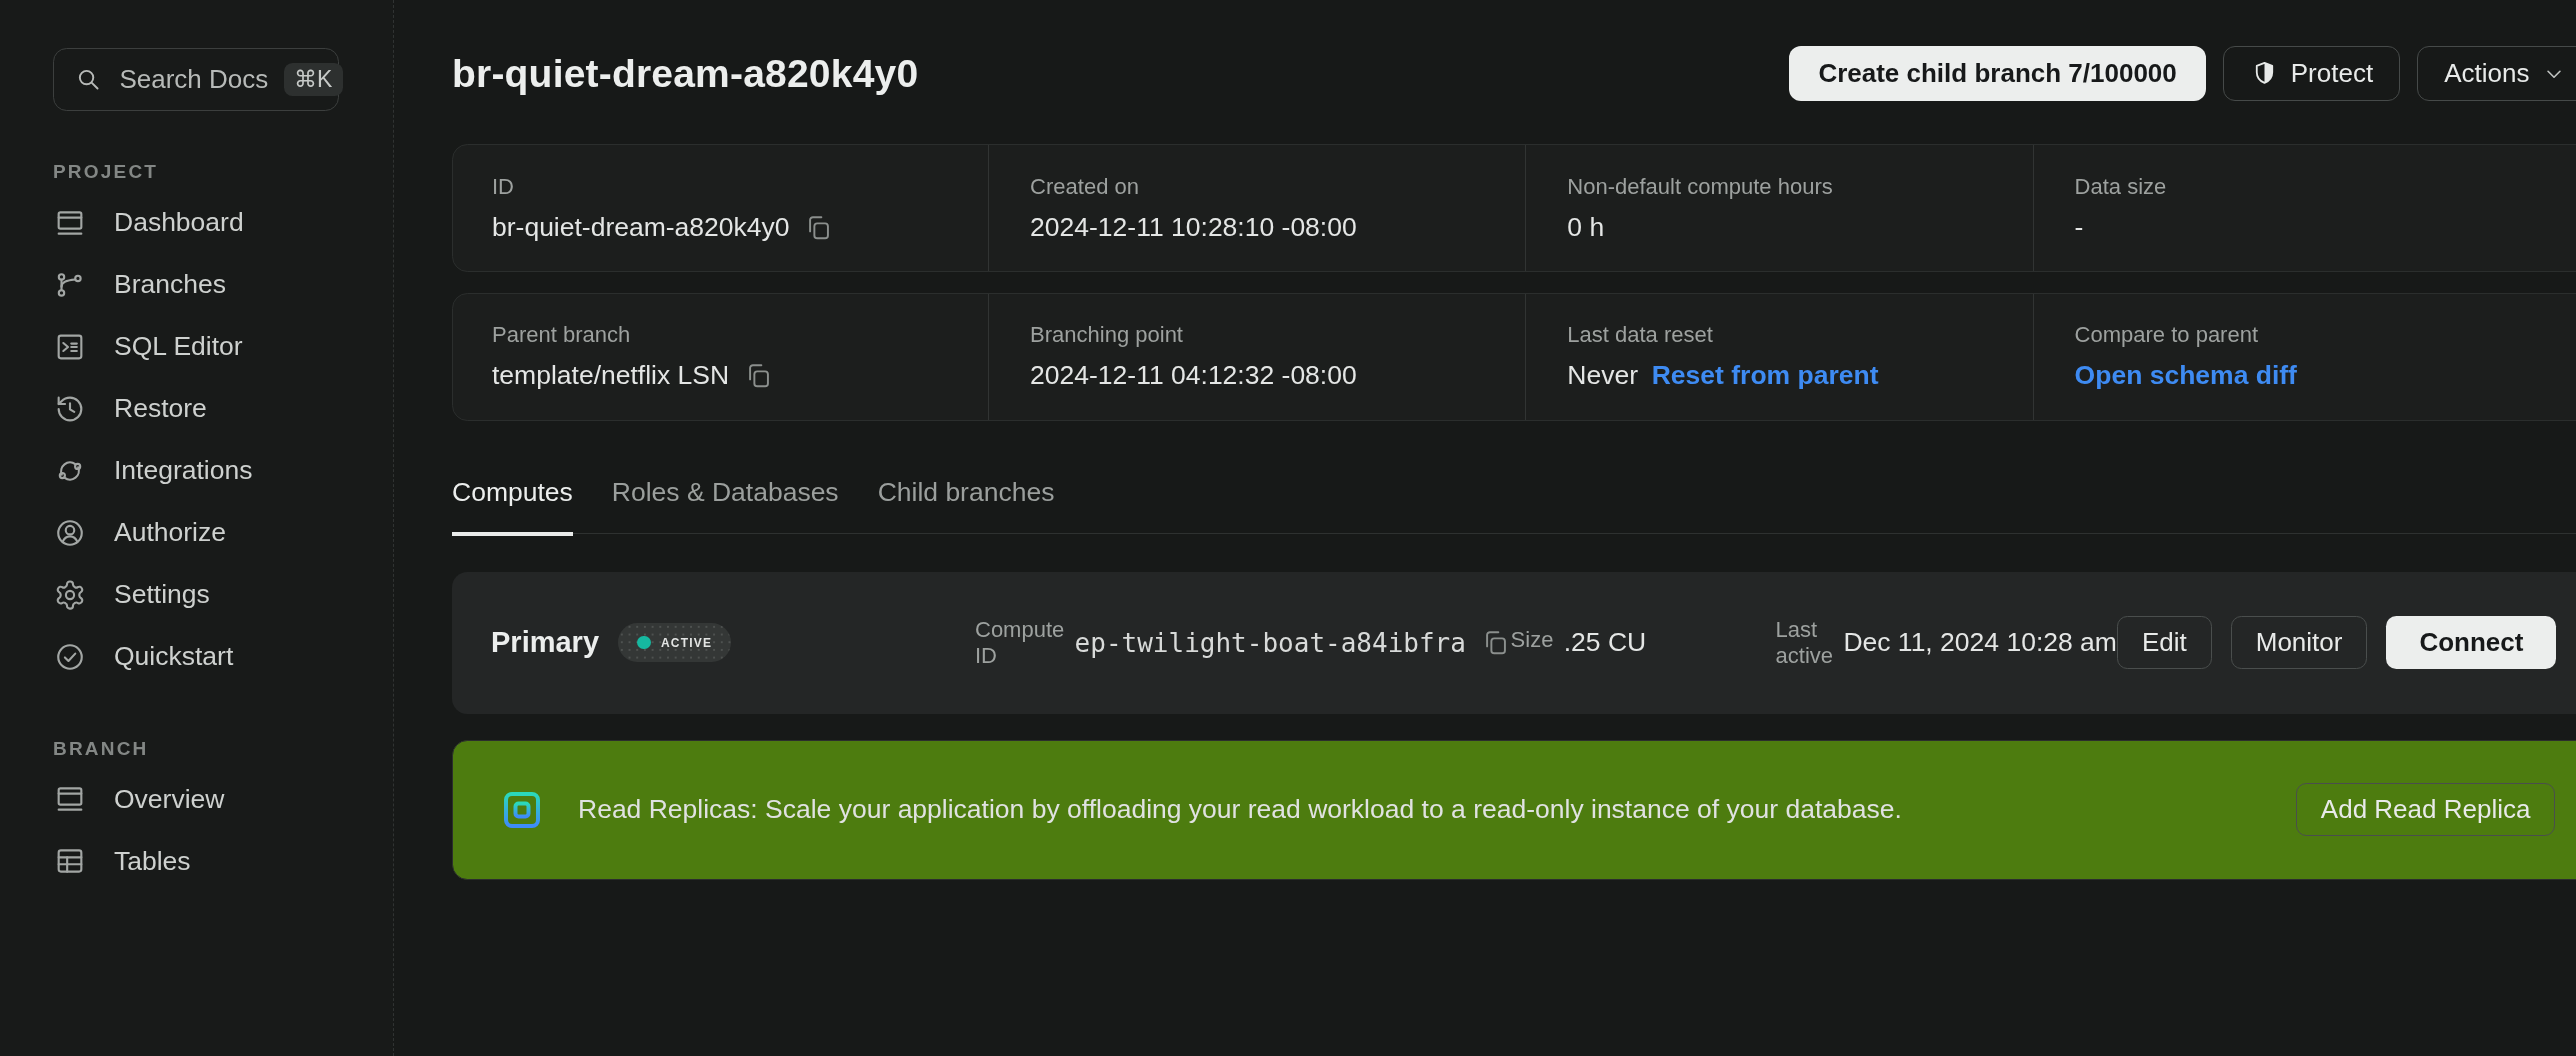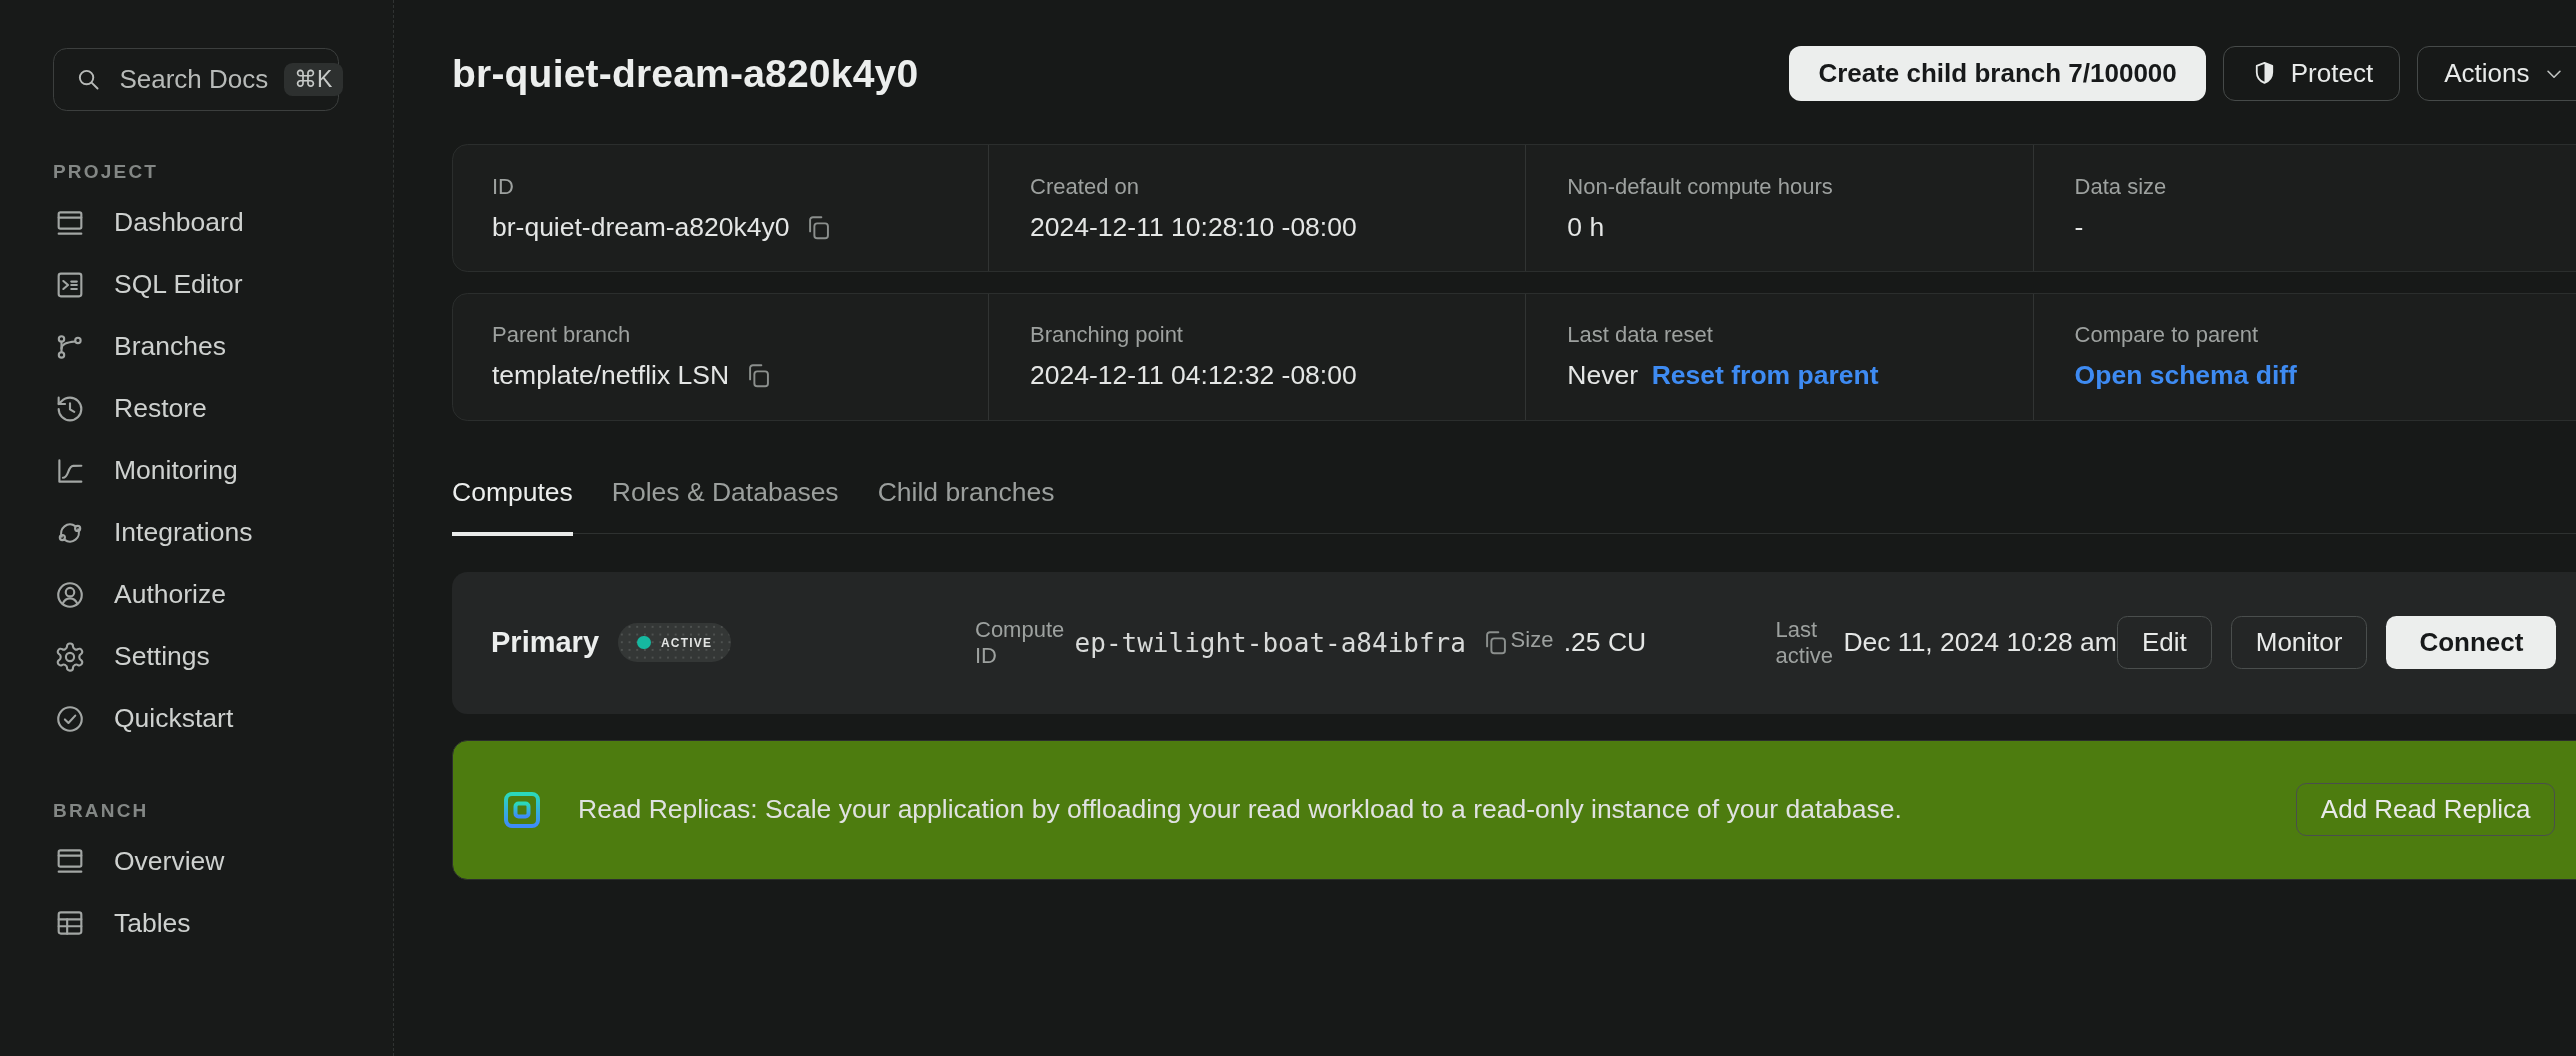--- a/index.html
+++ b/index.html
@@ -165,63 +165,54 @@
             <line x1="4" y1="8.2" x2="20" y2="8.2"></line>
             <line x1="4" y1="19.5" x2="20" y2="19.5"></line>
           </svg>
       </span>
       <span class="nav-label">Dashboard</span>
     </div>
 
     <div class="nav-item">
       <span class="nav-icon">
         <svg class="ic" viewBox="0 0 24 24">
+            <circle cx="6" cy="6.3" r="1.9"></circle>
+            <circle cx="6" cy="17.6" r="1.9"></circle>
+            <circle cx="17.6" cy="7.4" r="1.9"></circle>
+            <path d="M6 8.3v7.3"></path>
+            <path d="M6 13.2c0-2.9 3.7-4.7 9.7-5.1"></path>
+          </svg>
+      </span>
+      <span class="nav-label">Branches</span>
+    </div>
+
+    <div class="nav-item">
+      <span class="nav-icon">
+        <svg class="ic" viewBox="0 0 24 24">
             <rect x="4" y="4" width="16" height="16" rx="1.6"></rect>
             <path d="M7.3 9.2l3.3 2.8-3.3 2.8"></path>
             <line x1="12.9" y1="9.6" x2="16.8" y2="9.6"></line>
             <line x1="12.9" y1="12" x2="16.8" y2="12"></line>
             <line x1="12.9" y1="14.8" x2="16.8" y2="14.8"></line>
           </svg>
       </span>
       <span class="nav-label">SQL Editor</span>
     </div>
 
     <div class="nav-item">
       <span class="nav-icon">
         <svg class="ic" viewBox="0 0 24 24">
-            <circle cx="6" cy="6.3" r="1.9"></circle>
-            <circle cx="6" cy="17.6" r="1.9"></circle>
-            <circle cx="17.6" cy="7.4" r="1.9"></circle>
-            <path d="M6 8.3v7.3"></path>
-            <path d="M6 13.2c0-2.9 3.7-4.7 9.7-5.1"></path>
-          </svg>
-      </span>
-      <span class="nav-label">Branches</span>
-    </div>
-
-    <div class="nav-item">
-      <span class="nav-icon">
-        <svg class="ic" viewBox="0 0 24 24">
             <path d="M4 12a8 8 0 1 0 8-8 8.7 8.7 0 0 0-6 2.5L4 8.5"></path>
             <path d="M4 4v4.5h4.5"></path>
             <path d="M12 8v4.3l3 1.7"></path>
           </svg>
       </span>
       <span class="nav-label">Restore</span>
     </div>
 
-    <div class="nav-item">
-      <span class="nav-icon">
-        <svg class="ic" viewBox="0 0 24 24">
-            <path d="M4.5 4.5v15H20"></path>
-            <path d="M7 16.8c4.3 0 3.2-8.2 7.3-8.4 2.4-.1 3.7-.1 5.7-.1"></path>
-          </svg>
-      </span>
-      <span class="nav-label">Monitoring</span>
-    </div>
 
     <div class="nav-item">
       <span class="nav-icon">
         <svg class="ic" viewBox="0 0 24 24">
             <path d="M6.2 14.6a6.3 6.3 0 0 1 9.5-7.5"></path>
             <circle cx="17.4" cy="8.8" r="1.8"></circle>
             <path d="M17.8 9.4a6.3 6.3 0 0 1-9.5 7.5"></path>
             <circle cx="6.6" cy="15.2" r="1.8"></circle>
           </svg>
       </span>

